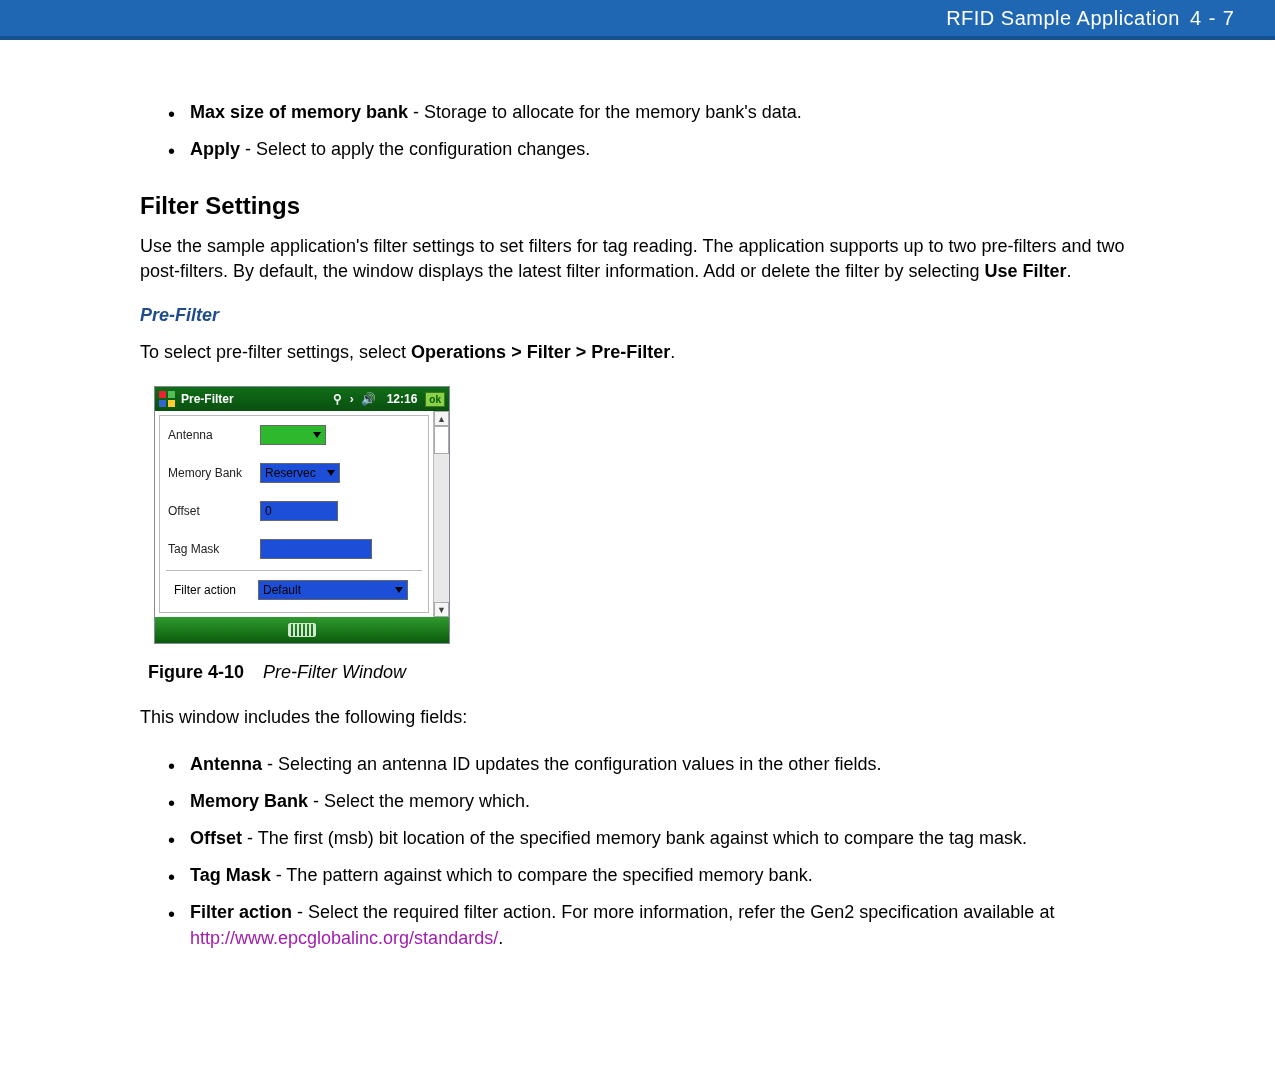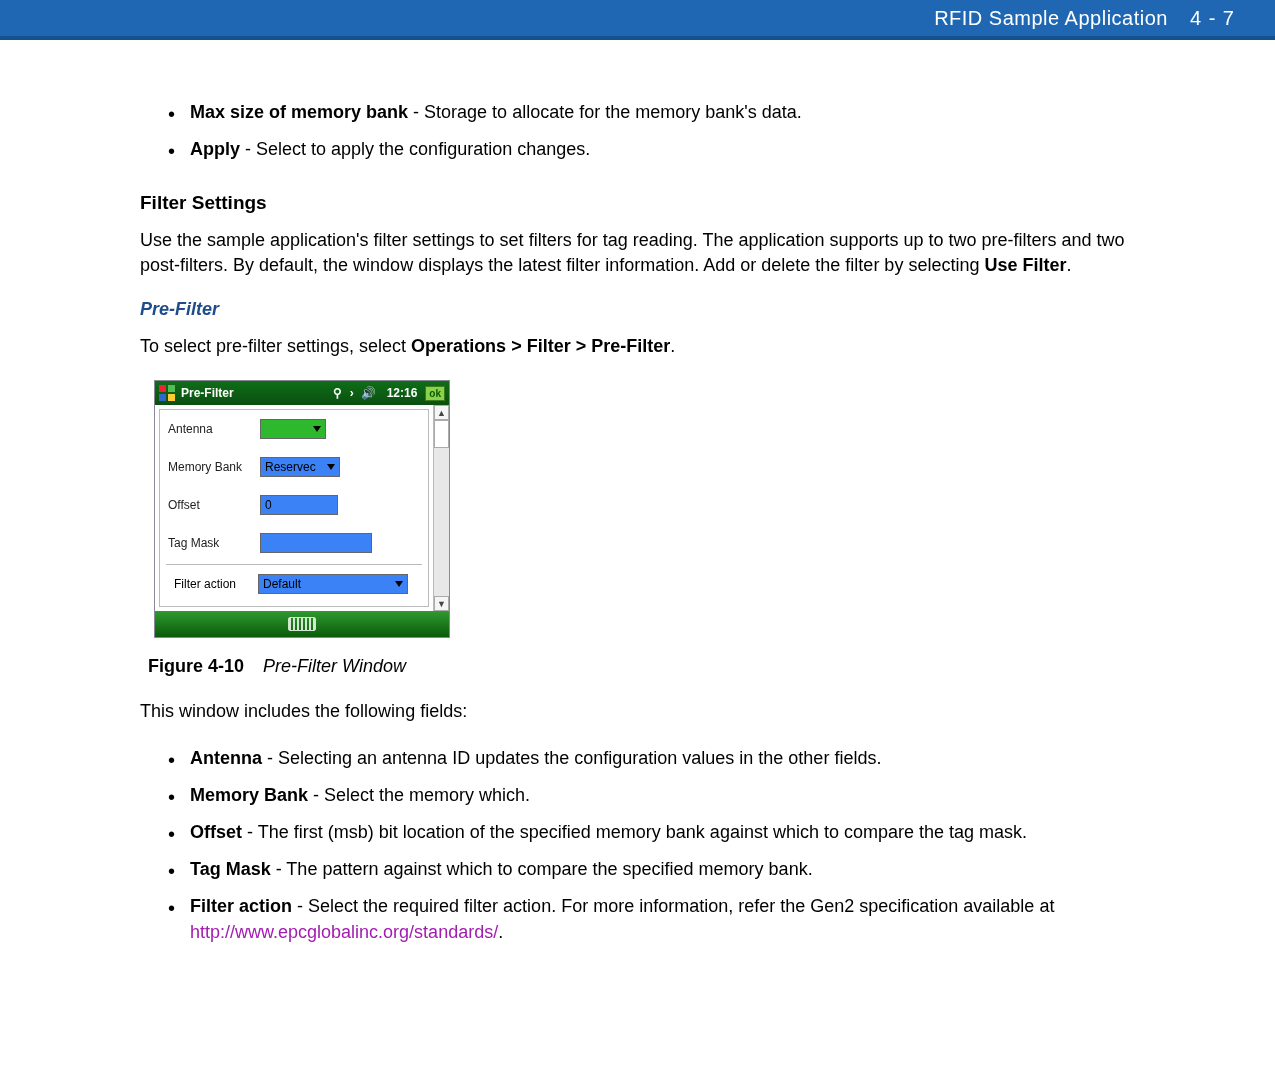--- a/index.html
+++ b/index.html
@@ -21,21 +21,21 @@
     padding: 0 40px 0 0;
     border-bottom: 4px solid #16518f;
   }
   .header-title {
     font-size: 20px;
     letter-spacing: 0.5px;
     font-weight: 400;
   }
   .header-page {
     font-size: 20px;
-    margin-left: 22px;
+    margin-left: 10px;
     letter-spacing: 1px;
   }
   .content {
     padding: 60px 120px 20px 140px;
   }
   ul.bullet-list {
     list-style: none;
     padding-left: 50px;
     margin: 0 0 26px 0;
   }
@@ -49,21 +49,21 @@
     position: absolute;
     left: -22px;
     font-size: 20px;
   }
   .bold-term, .b {
     font-weight: bold;
     font-family: Arial, Helvetica, sans-serif;
   }
   h2.section-h {
     font-weight: bold;
-    font-size: 19px;
+    font-size: 24px;
     margin: 30px 0 14px 0;
   }
   p.body {
     margin: 0 0 22px 0;
     line-height: 1.35;
   }
   h3.subsection-h {
     font-style: italic;
     color: #1f4c8a;
     font-weight: bold;
@@ -150,21 +150,21 @@
     padding:9px 8px;
   }
   .form-row label { width:92px; font-size:12px; color:#222; }
   .ctrl {
     border:1px solid #666;
     height:20px;
     display:flex;
     align-items:center;
     padding:0 4px;
     font-size:12px;
-    background:#3b82f6;
+    background:#1d4ed8;
     color:#000;
     position:relative;
   }
   .ctrl.select::after {
     content:"";
     position:absolute; right:4px; top:50%;
     transform: translateY(-3px);
     border-left:4px solid transparent;
     border-right:4px solid transparent;
     border-top:6px solid #000;

